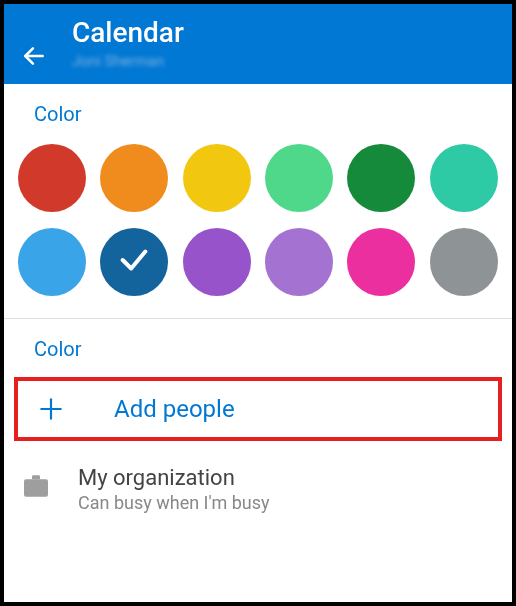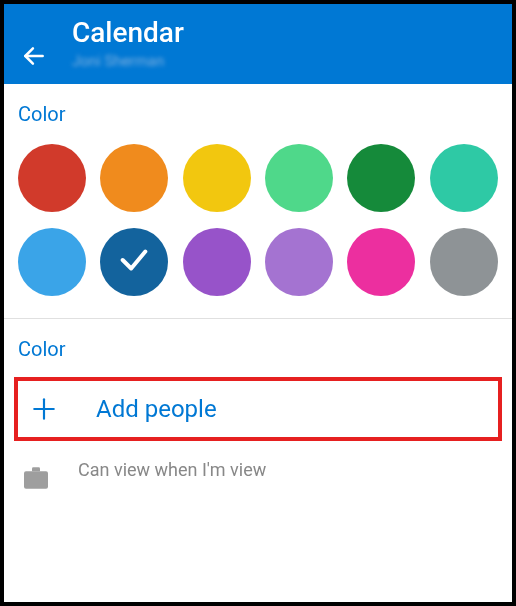--- a/index.html
+++ b/index.html
@@ -45,21 +45,21 @@
       color: #7db0e0;
       filter: blur(2px);
       margin-top: 2px;
     }
     .content {
       padding: 0;
     }
     .section-label {
       color: #0078d4;
       font-size: 20px;
-      padding: 18px 14px 10px 14px;
+      padding: 18px 14px 10px 30px;
     }
     .color-grid {
       display: grid;
       grid-template-columns: repeat(6, 1fr);
       gap: 16px 14px;
       padding: 8px 14px 22px 14px;
     }
     .color-swatch {
       width: 68px;
       height: 68px;
@@ -80,23 +80,23 @@
       margin: 0;
     }
     .row {
       display: flex;
       align-items: center;
       gap: 26px;
       padding: 18px 16px;
     }
     .add-people-row {
       border: 4px solid #e62020;
-      margin: 6px 10px 8px 10px;
-      padding: 14px 10px;
-      gap: 36px;
+      margin: 6px 10px 16px 10px;
+      padding: 14px 17px;
+      gap: 47px;
     }
     .plus-icon {
       color: #0078d4;
       display: flex;
       align-items: center;
       justify-content: center;
       width: 32px;
     }
     .add-people-label {
       color: #0078d4;
@@ -179,16 +179,17 @@
   </div>
 
   <div class="row org-row">
     <div class="briefcase-icon">
       <svg width="34" height="34" viewBox="0 0 24 24" fill="#9e9e9e">
         <path d="M10 4h4a1 1 0 0 1 1 1v2H9V5a1 1 0 0 1 1-1z"></path>
         <rect x="3" y="7" width="18" height="13" rx="1.5"></rect>
       </svg>
     </div>
     <div class="org-text">
-      <div class="org-subtitle">Can view when I'm view</div>
+      <div class="org-title">My organization</div>
+      <div class="org-subtitle">Can busy when I'm busy</div>
     </div>
   </div>
 </div>
 
 </body></html>

